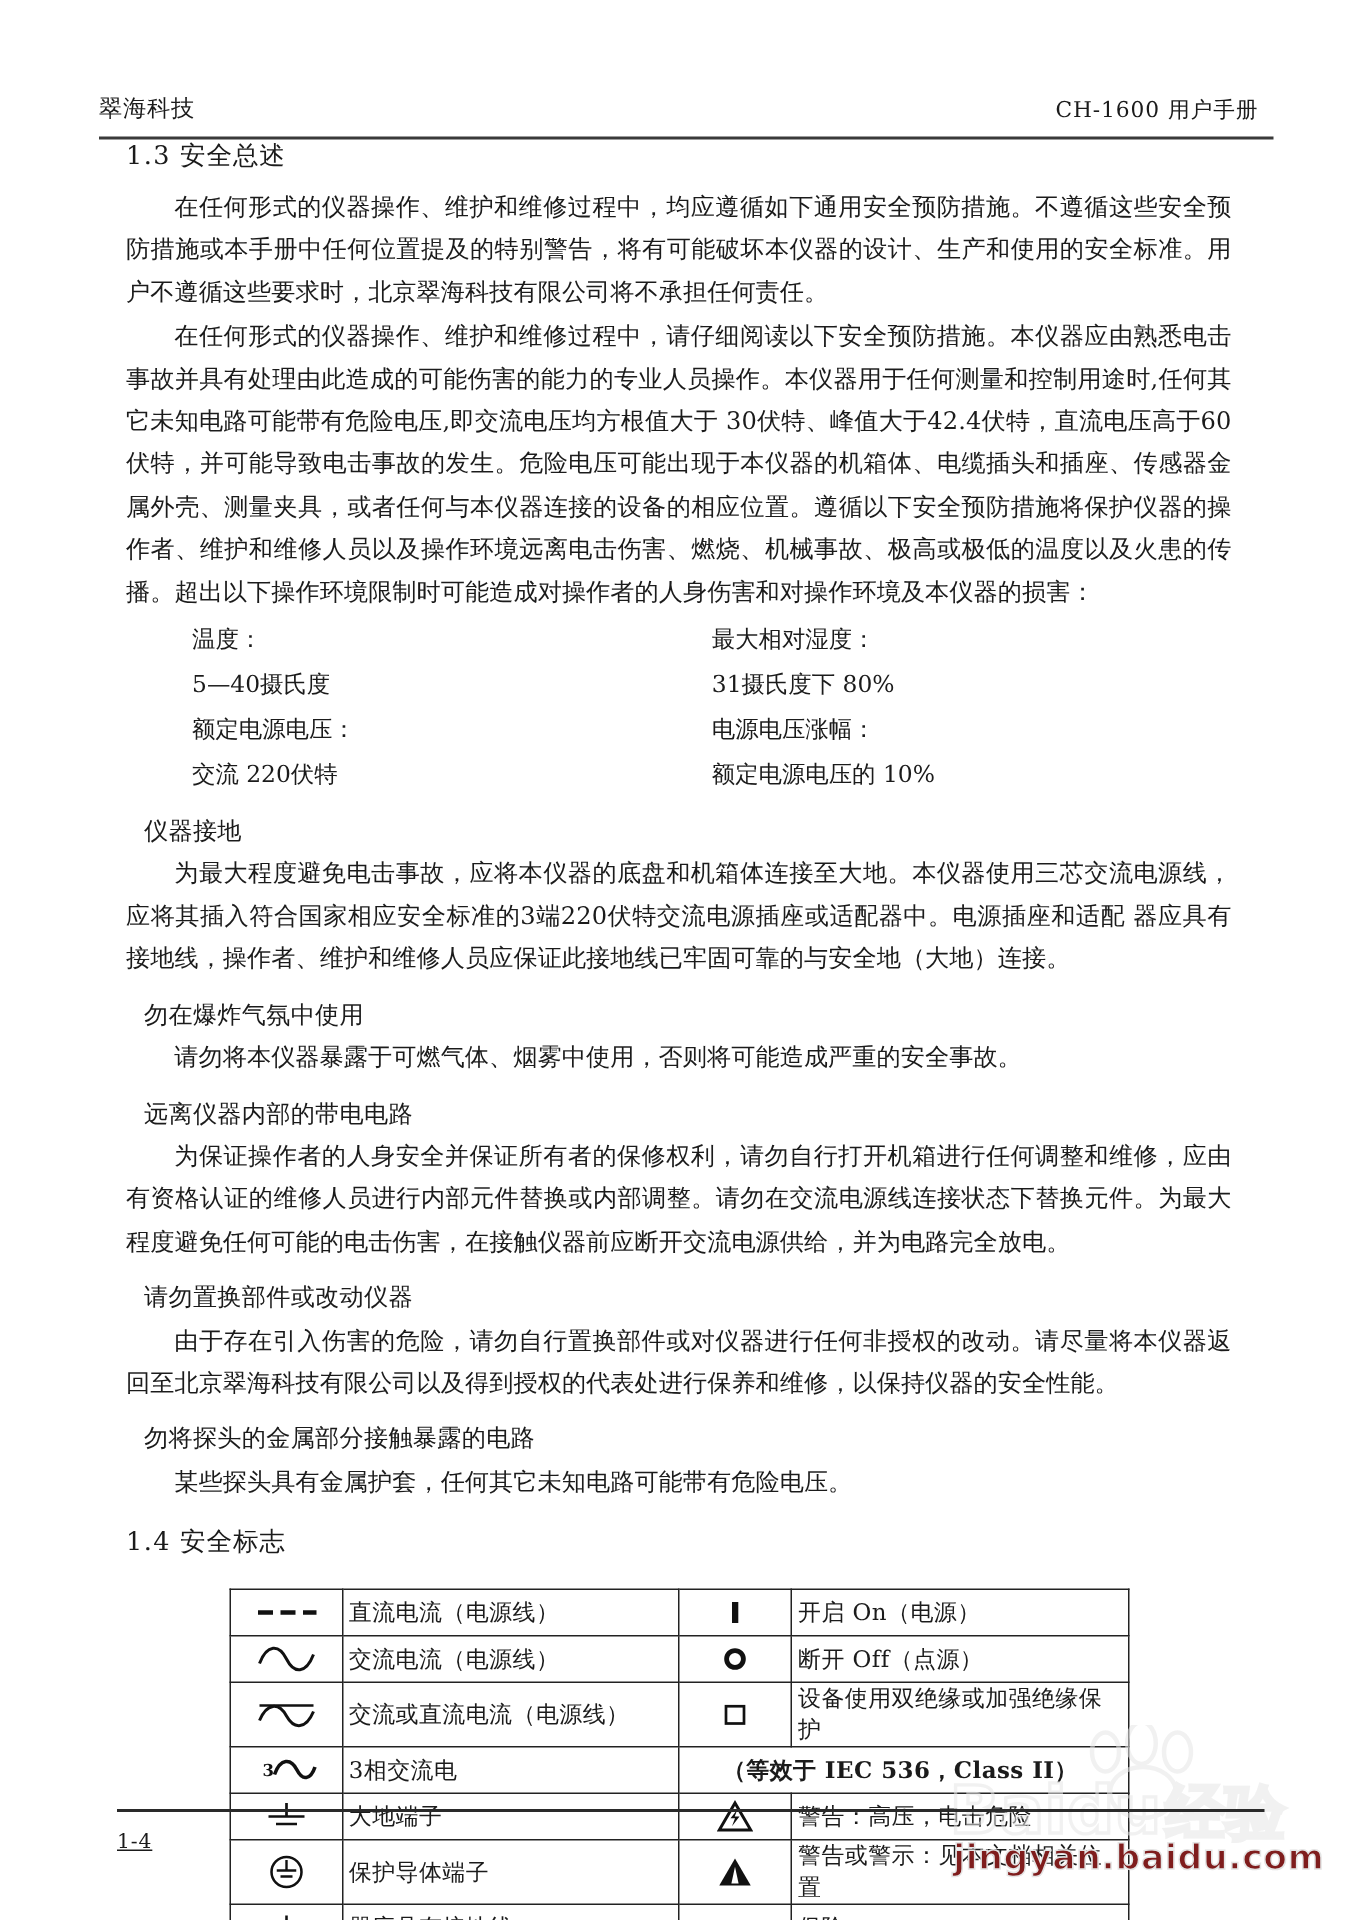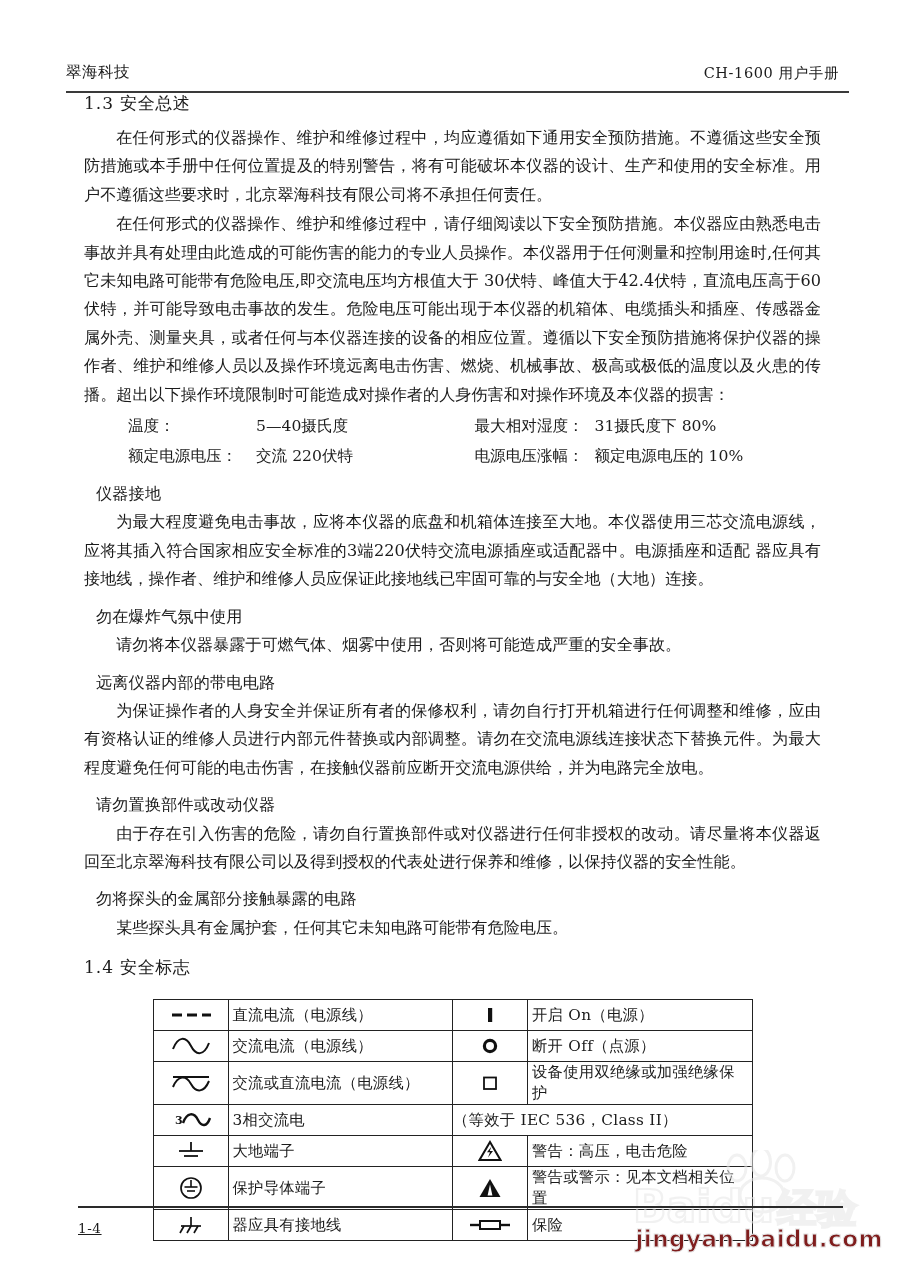--- a/index.html
+++ b/index.html
@@ -50,42 +50,42 @@
     letter-spacing:.2px;
   }
   
   .specs{margin:2px 0 0 0;}
   .specrow{
     display:flex;
     font-size:15.6px;
     line-height:30px;
     padding-left:44px;
   }
-  .spec-half{display:flex;width:50%;}
+  .spec-half{display:flex;width:50%;flex-direction:column;}
   .spec-half .k{min-width:128px;display:inline-block;}
   .spec-half .v{display:inline-block;}
   .spec-half.right .k{min-width:120px;}
   
   .symwrap{margin-top:20px;display:flex;justify-content:center;}
   table.symbols{
     border-collapse:collapse;
     width:600px;
     table-layout:fixed;
   }
   table.symbols td{
     border:1px solid #222;
     height:30px;
     font-size:15.3px;
     padding:0 4px;
     vertical-align:middle;
     letter-spacing:.3px;
   }
   td.sym{width:66px;text-align:center;padding:0;}
   td.txt{padding-left:9px;}
-  td.txt.center{text-align:left;padding-left:0;}
+  td.txt.center{text-align:center;padding-left:0;font-weight:bold;}
   .svgicon{display:block;margin:0 auto;}
   
   .rule-bot{
     position:absolute;left:78px;right:62px;bottom:72px;
     height:2px;background:#2a2a2a;
   }
   .footer{
     position:absolute;left:78px;right:62px;bottom:44px;
     display:flex;align-items:center;
     font-size:13.5px;letter-spacing:.6px;

